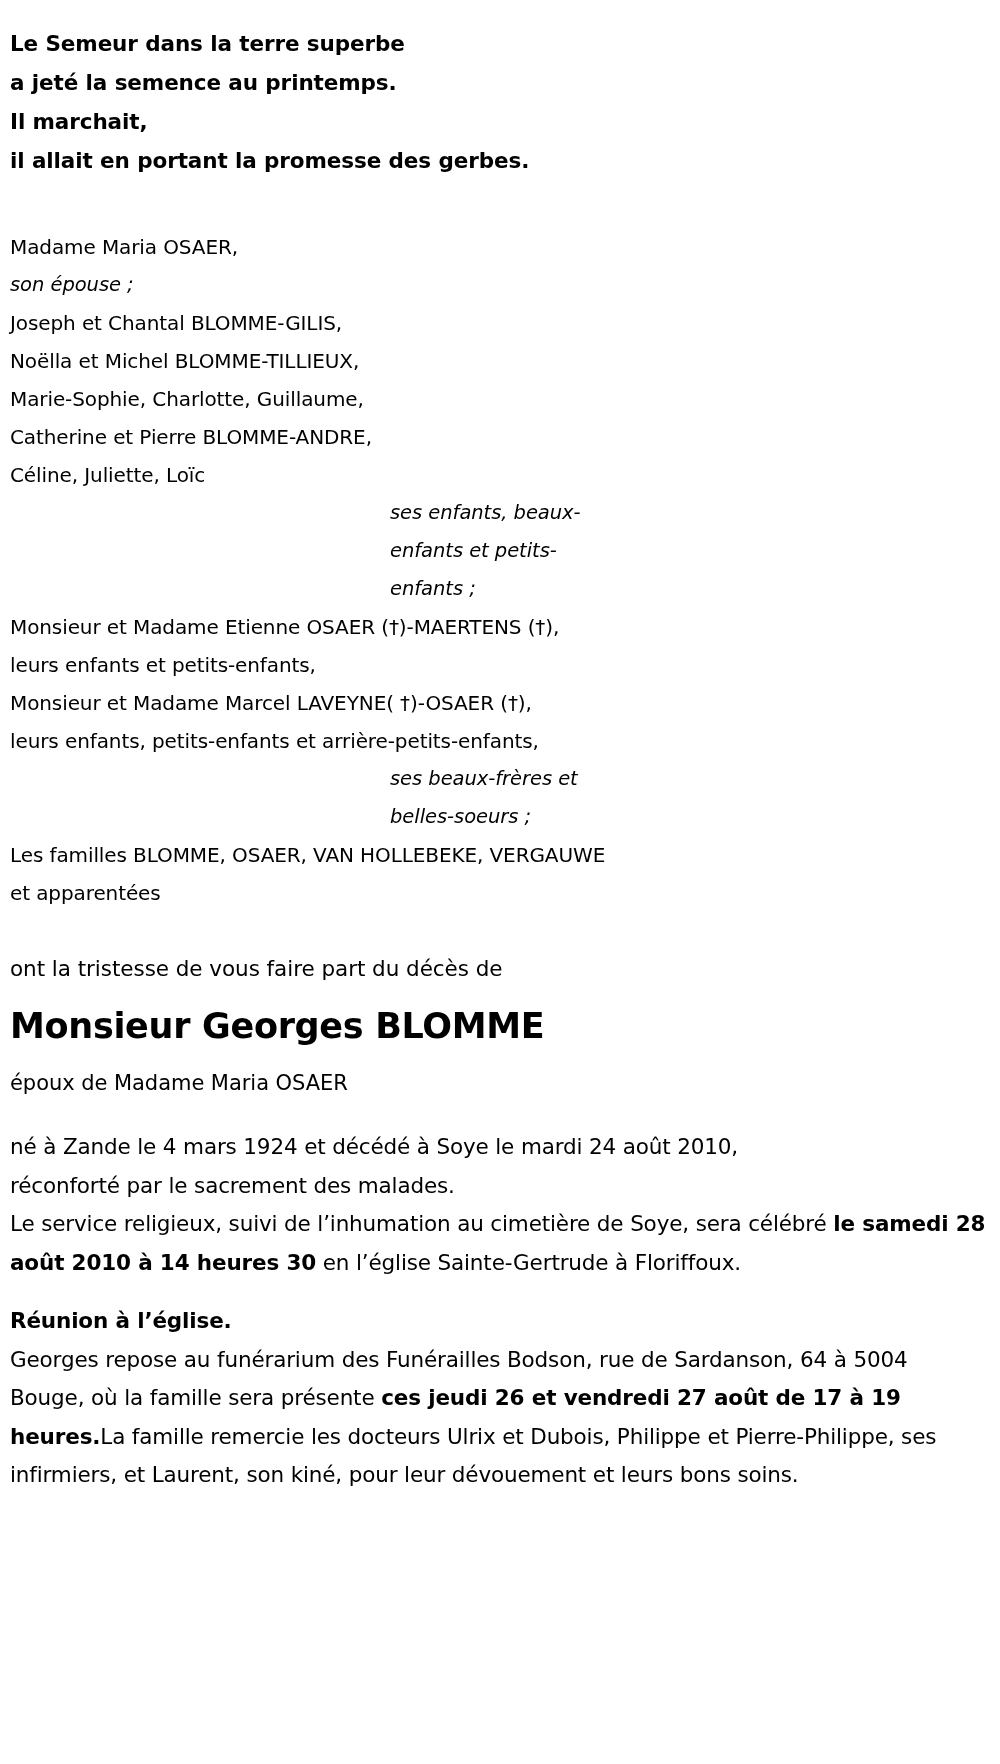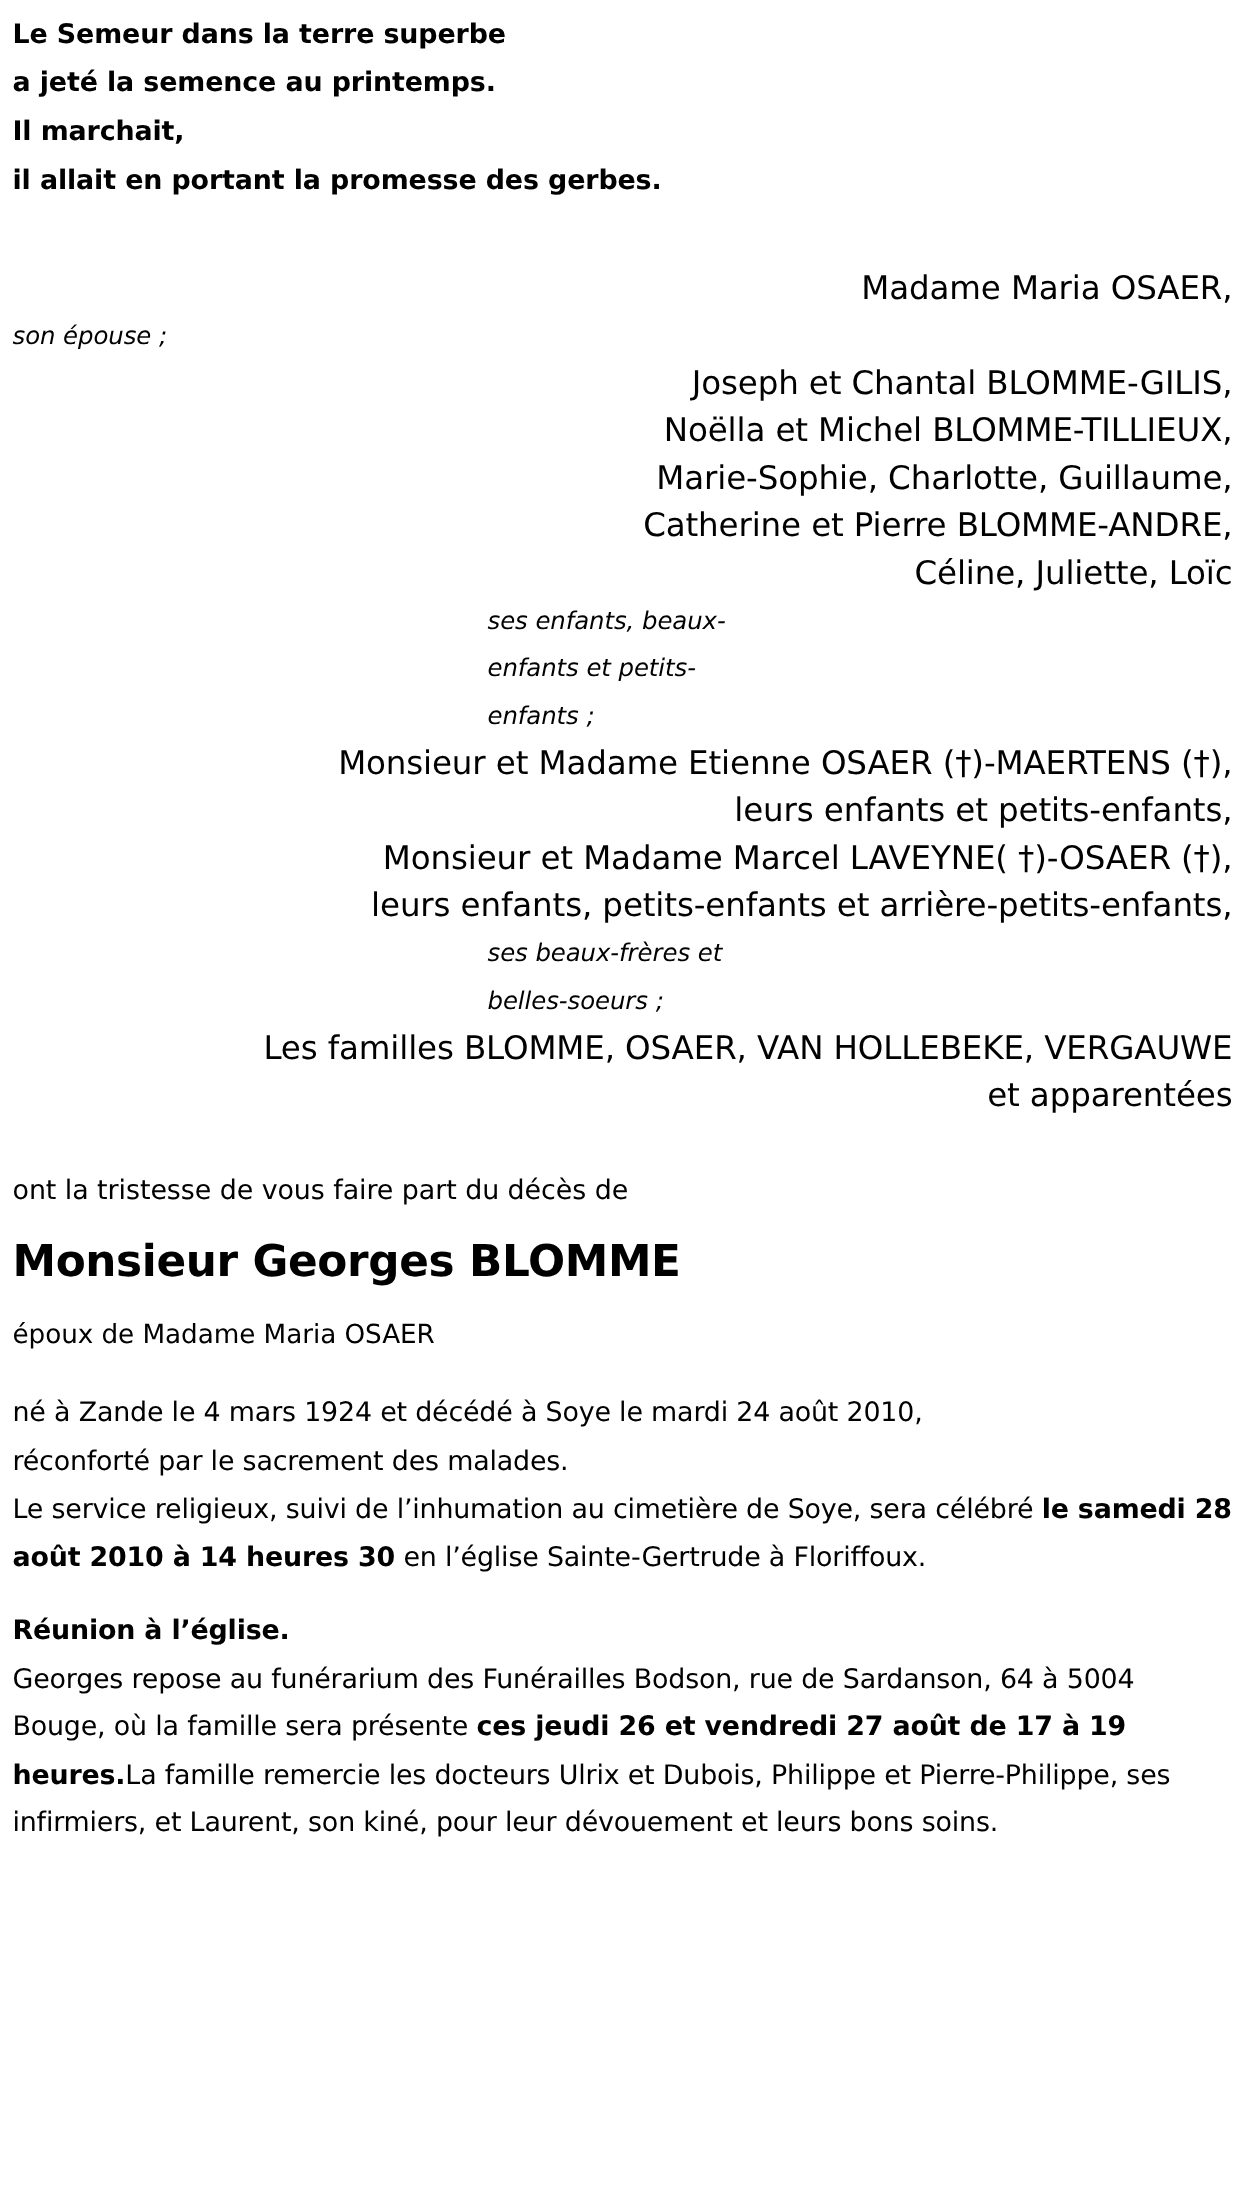--- a/index.html
+++ b/index.html
@@ -12,21 +12,21 @@
     height: 1764px;
     font-family: "DejaVu Sans", "Liberation Sans", sans-serif;
     color: #000000;
     -webkit-font-smoothing: antialiased;
   }
   .page {
     position: relative;
     width: 1000px;
     height: 1764px;
     box-sizing: border-box;
-    padding: 8px 14px 0 10px;
+    padding: 24px 14px 0 10px;
     overflow: hidden;
   }
 
   
   .epigraph {
     margin: 0 0 22px 0;
   }
   .epigraph .line {
     font-weight: bold;
     font-size: 21.5px;
@@ -40,25 +40,24 @@
     font-size: 21.5px;
     line-height: 38px;
     letter-spacing: -0.05px;
   }
 
   
   .fam-block {
     margin: 0;
   }
   .fam-block .name-line {
-    font-size: 26px;
+    font-size: 20px;
     line-height: 38px;
     letter-spacing: -0.1px;
     white-space: nowrap;
-    text-align: right;
   }
   .rel-label {
     text-align: left;
     font-style: italic;
     font-size: 19.5px;
     line-height: 38px;
     letter-spacing: -0.05px;
     padding-right: 2px;
   }
   .rel-label.wrap {

